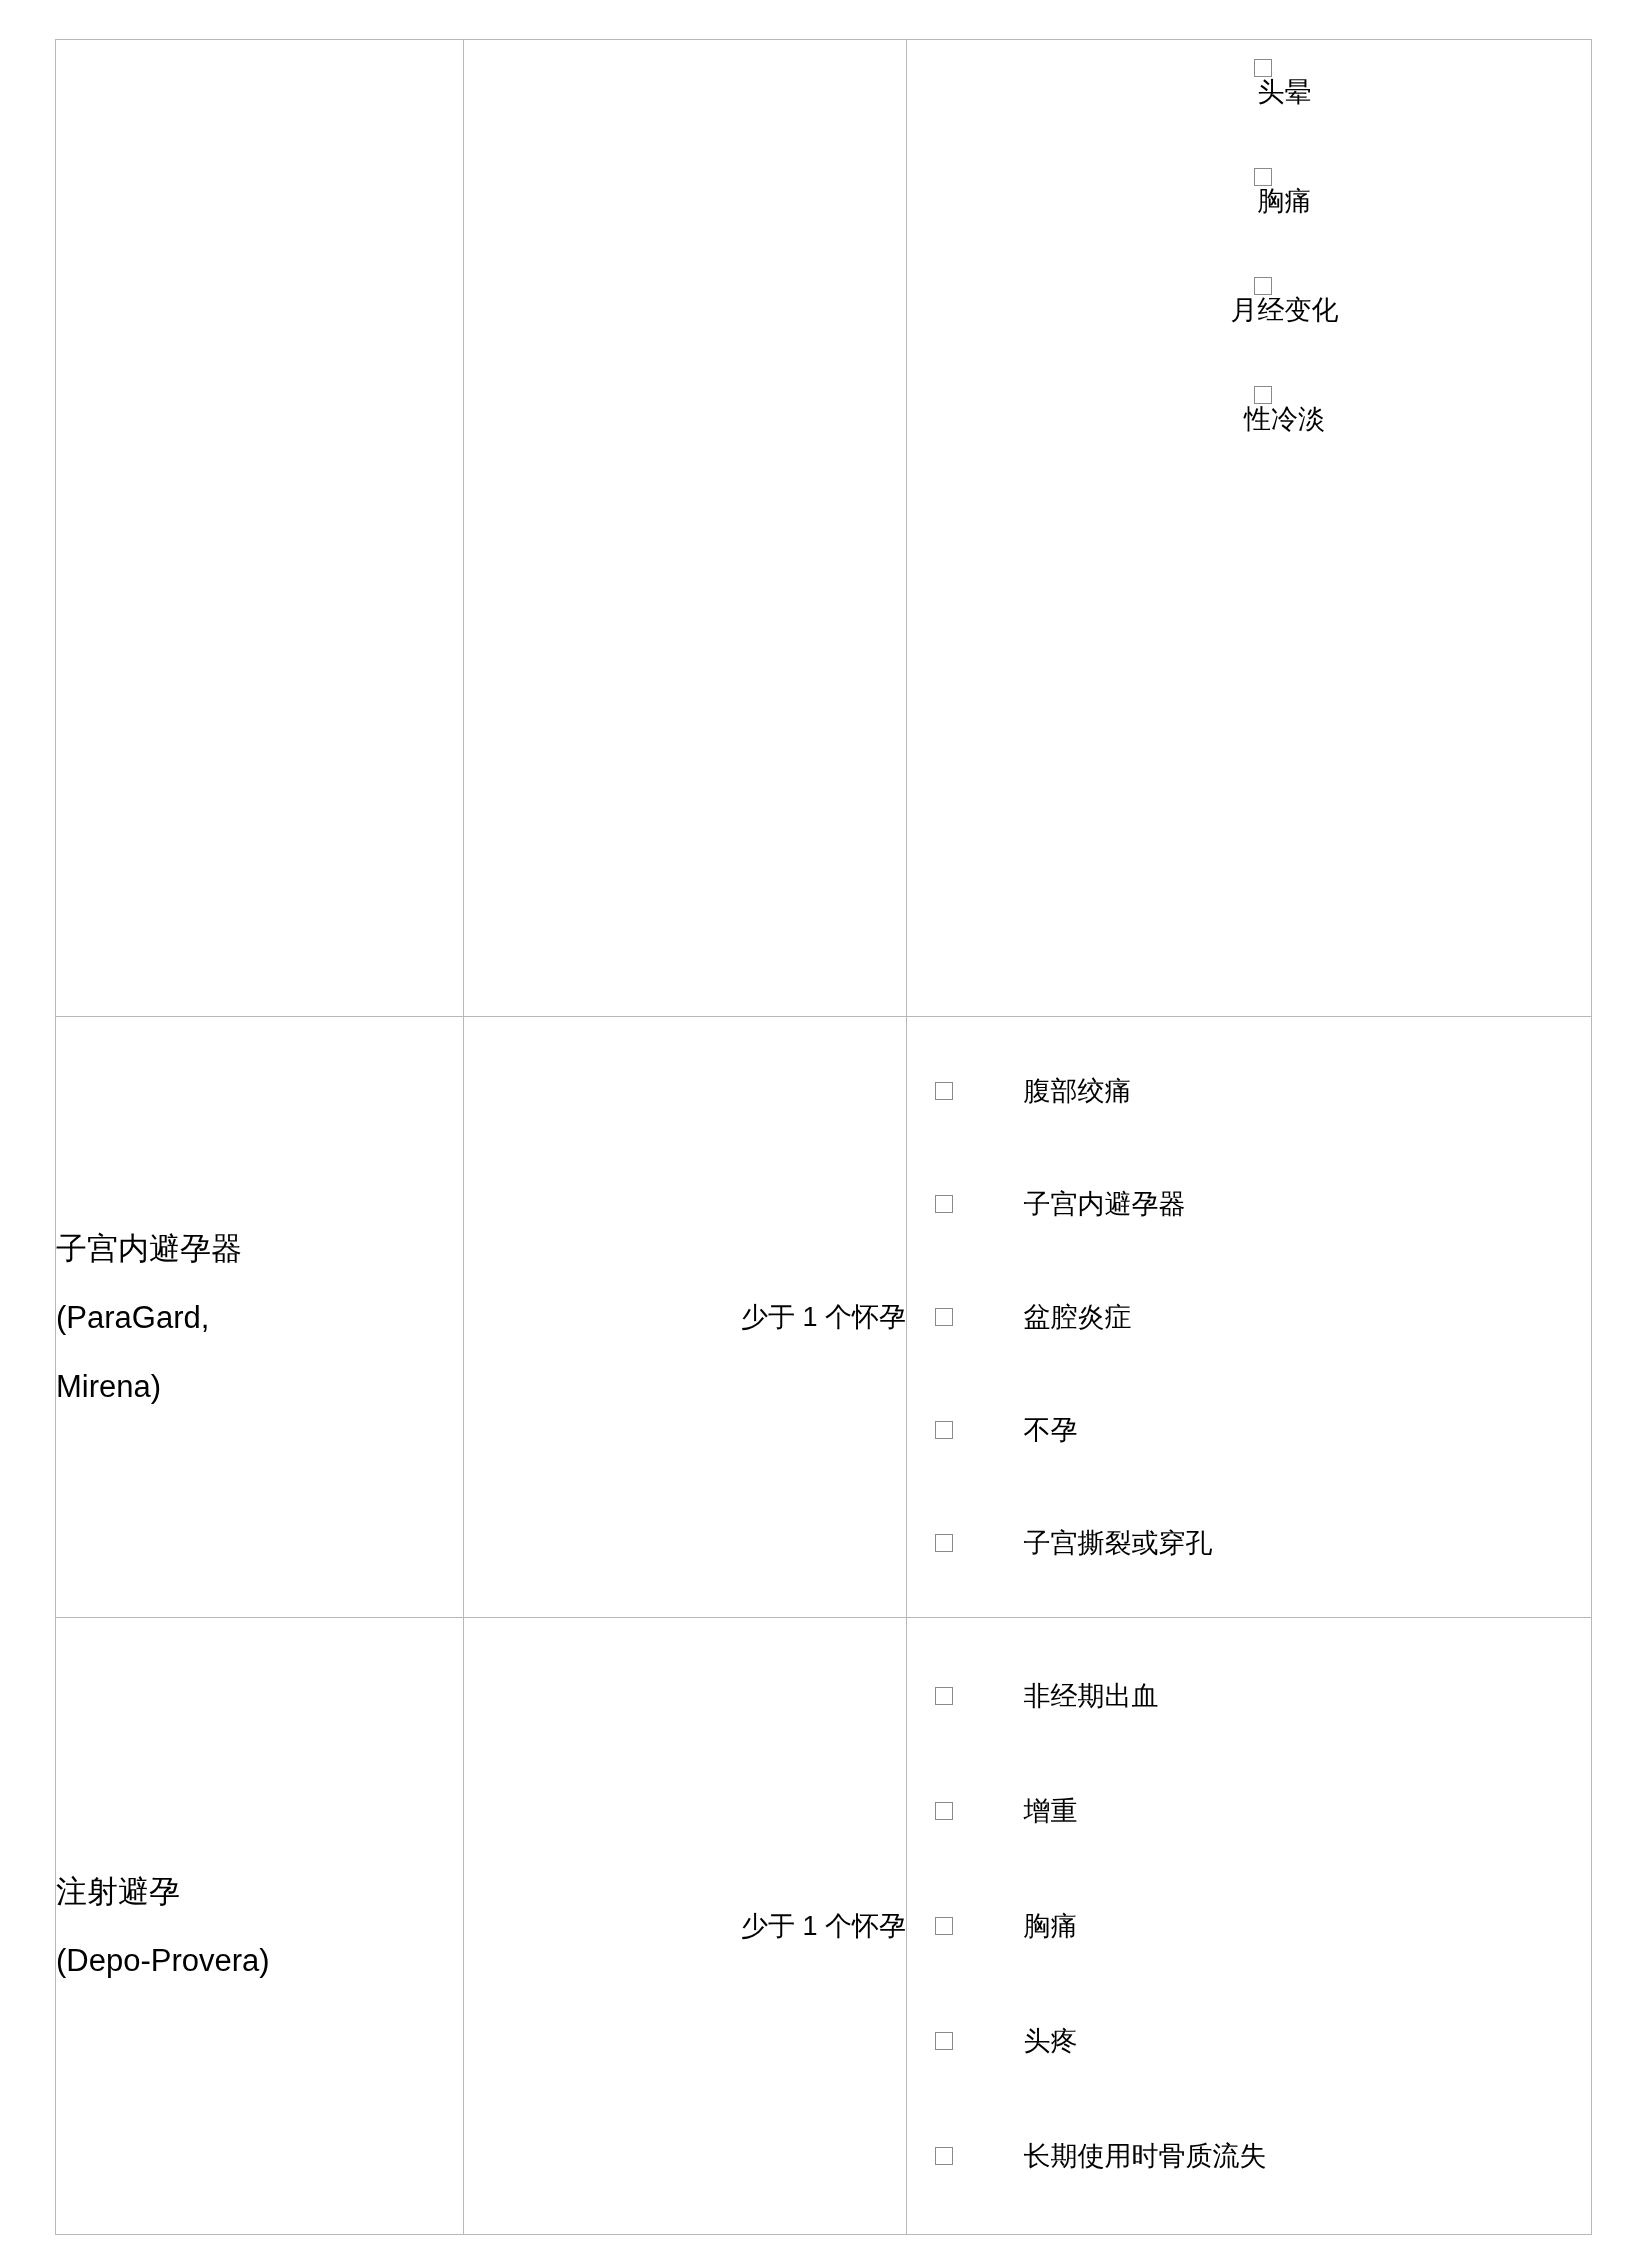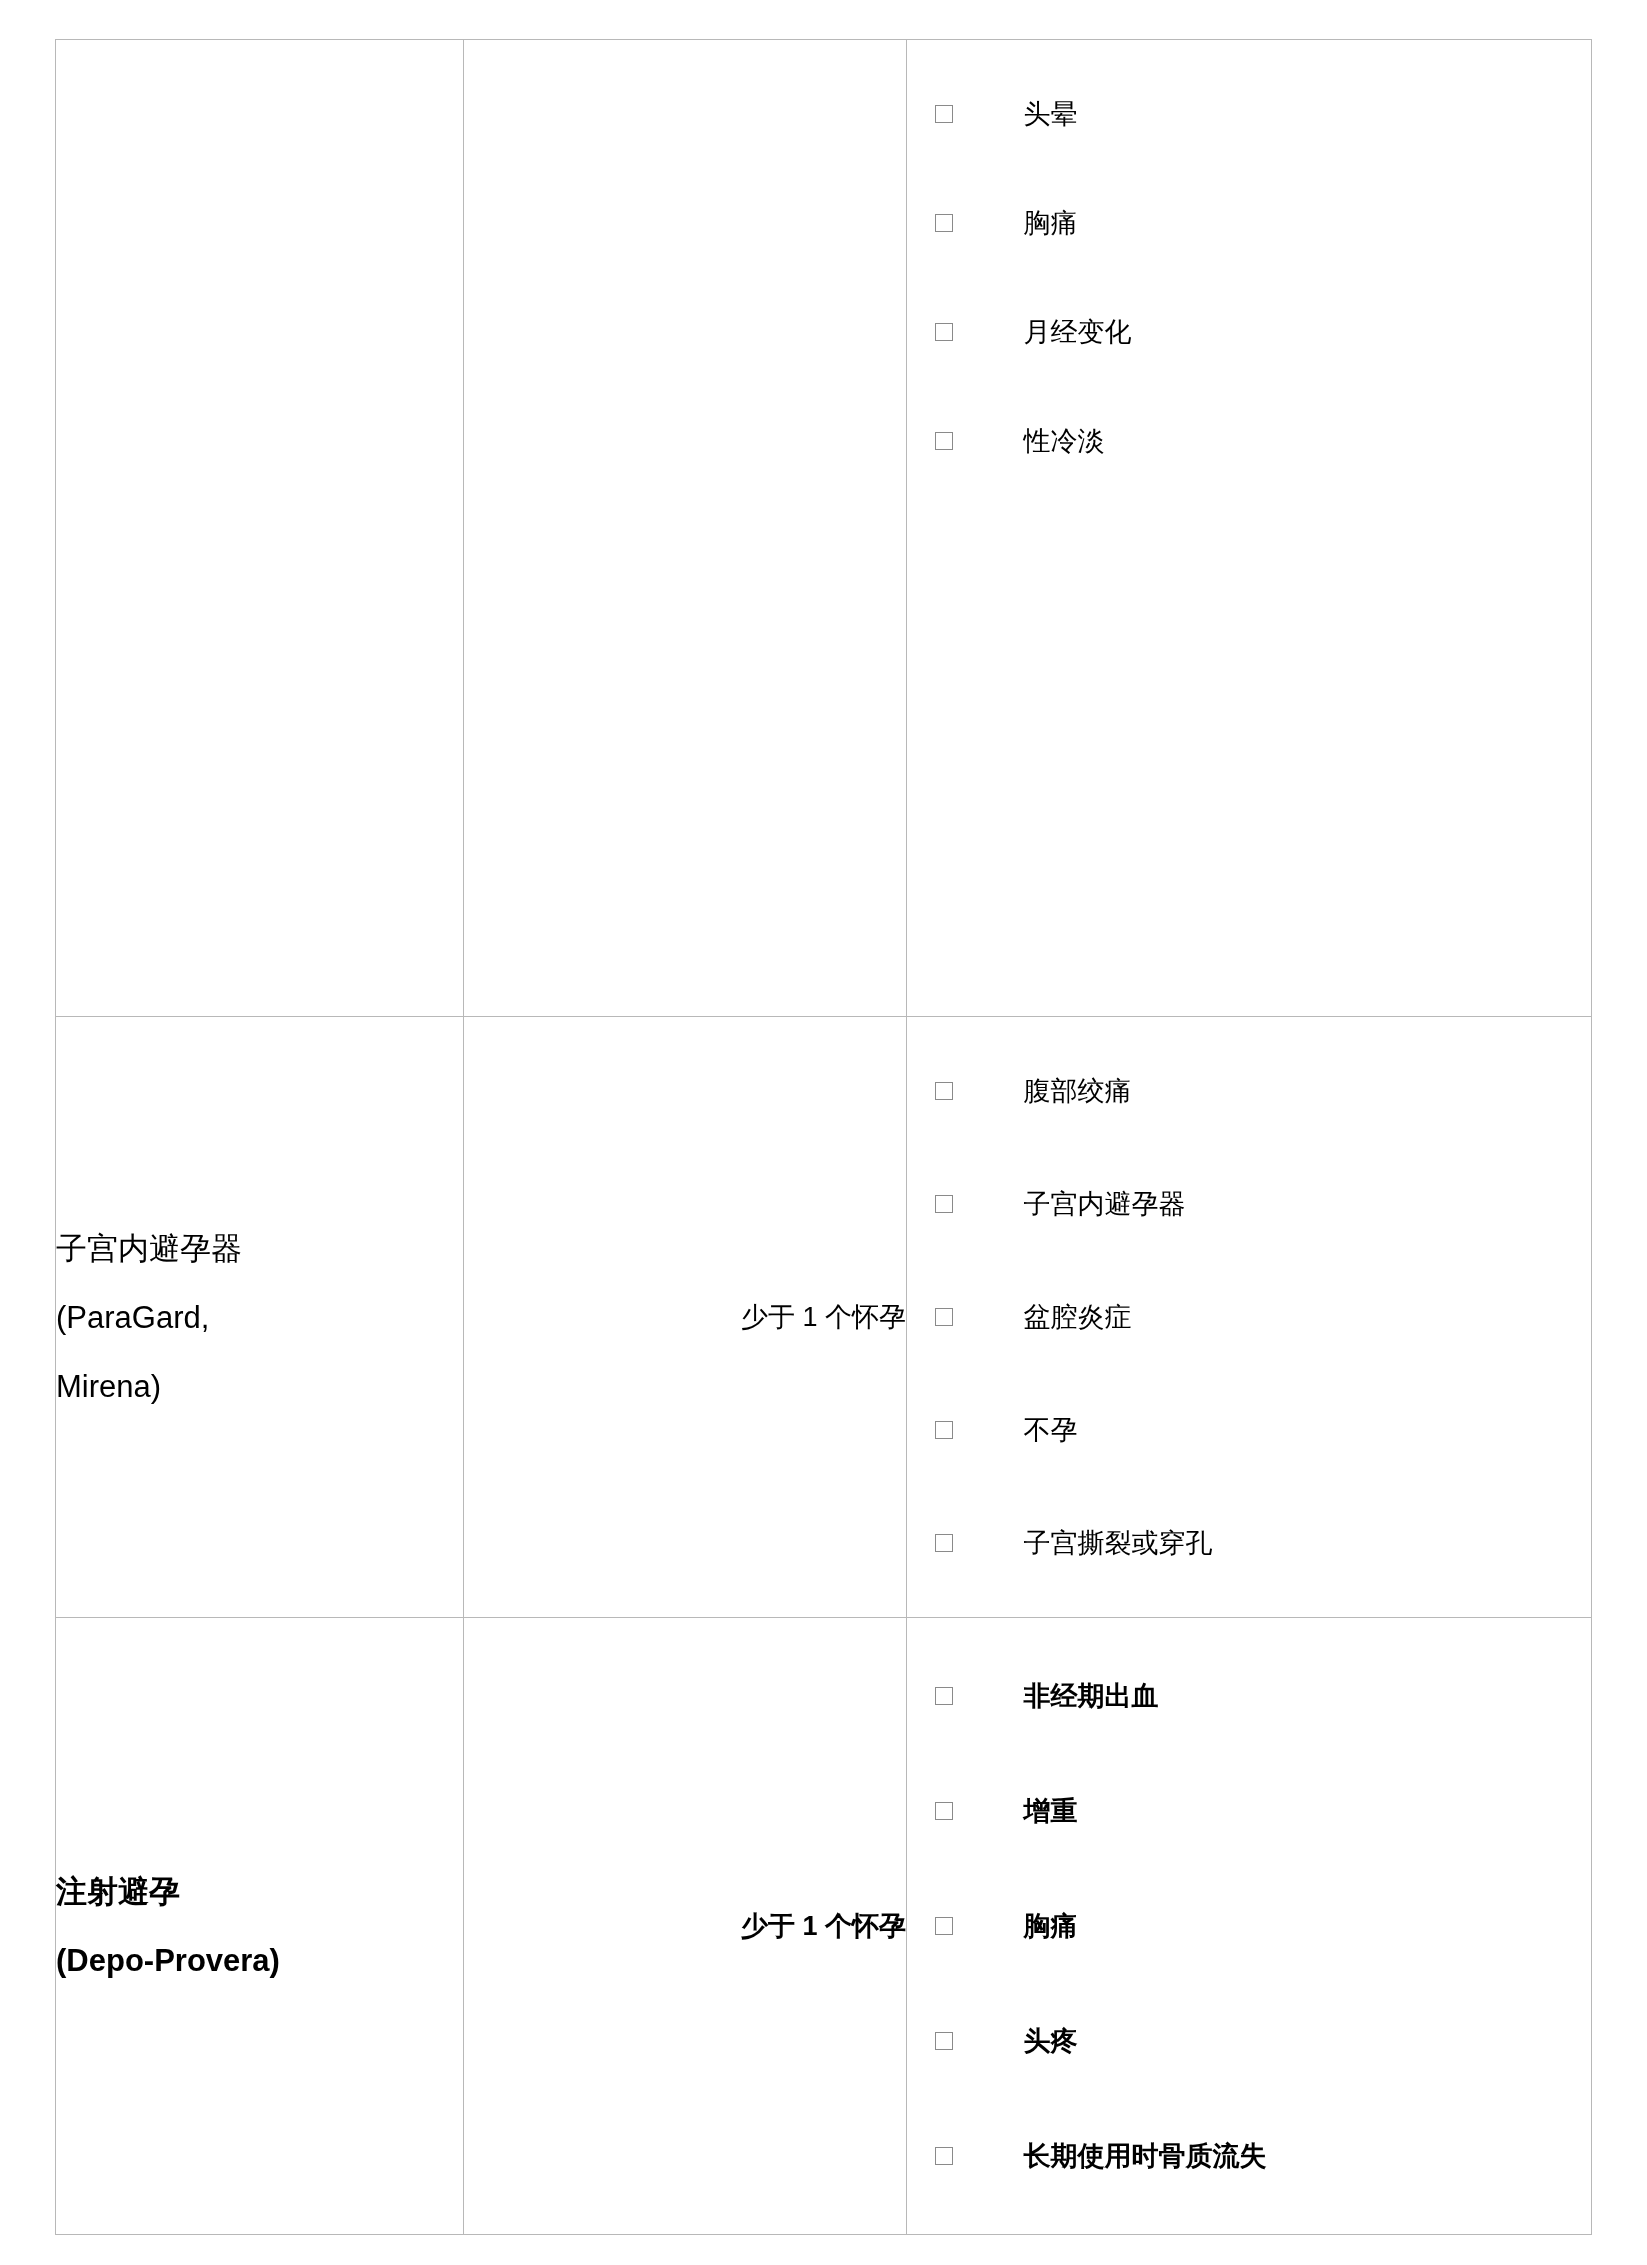--- a/index.html
+++ b/index.html
@@ -77,24 +77,24 @@
   }
   .side-text {
     font-size: 27px;
     line-height: 30px;
     margin-left: 71px;
     white-space: nowrap;
   }
   
   .row-1 td { height: 976px; }
   .row-2 td { height: 600px; }
-  .row-3 td { height: 616px; font-weight: bold; }
+  .row-3 td { height: 616px; }
 
   .row-1 ul.side-list { padding-top: 19.4px; }
-  .row-1 ul.side-list li { height: 109px; }
+  .row-1 ul.side-list li { height: 109px; flex-direction: column; }
   .row-2 ul.side-list li { height: 113px; }
   .row-3 ul.side-list li { height: 115px; }
 
   .row-1 .side-cell { vertical-align: top; }
   .row-1 td { vertical-align: top; }
   .row-2 td, .row-3 td { vertical-align: middle; }
 </style>
 </head>
 <body>
 

